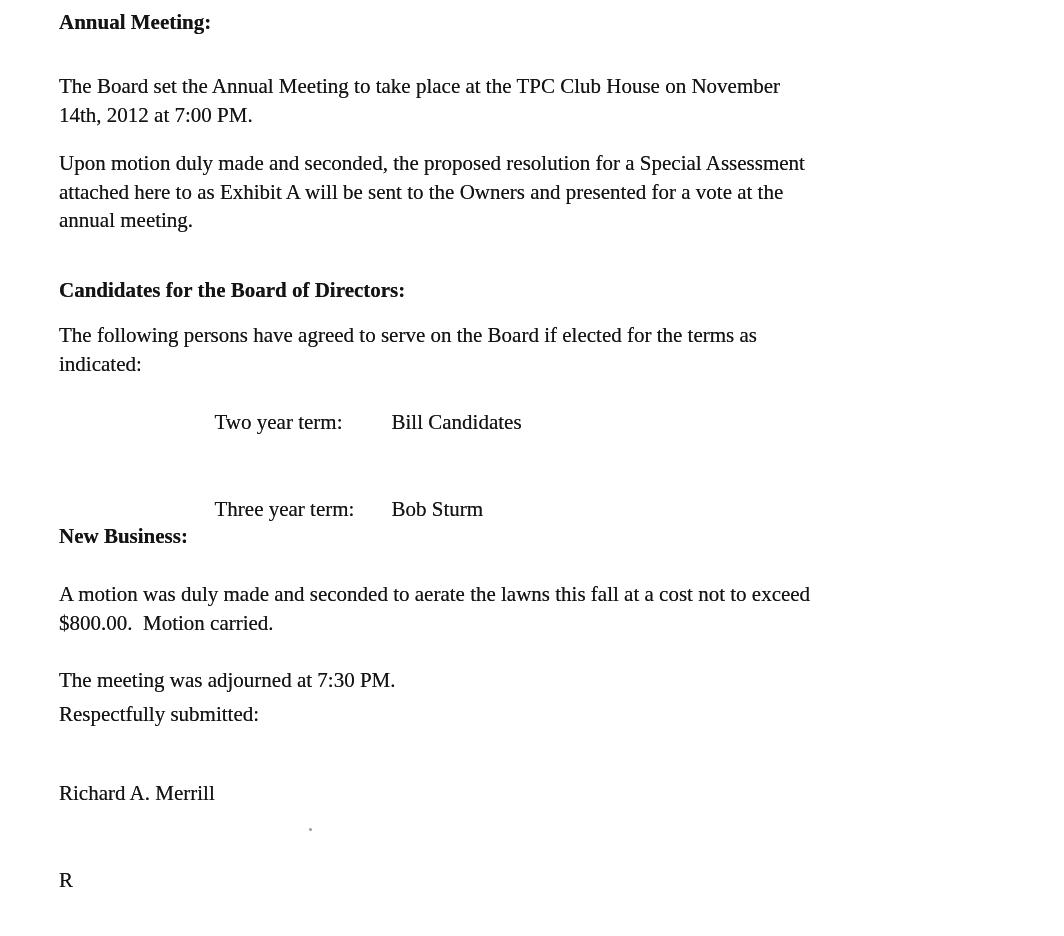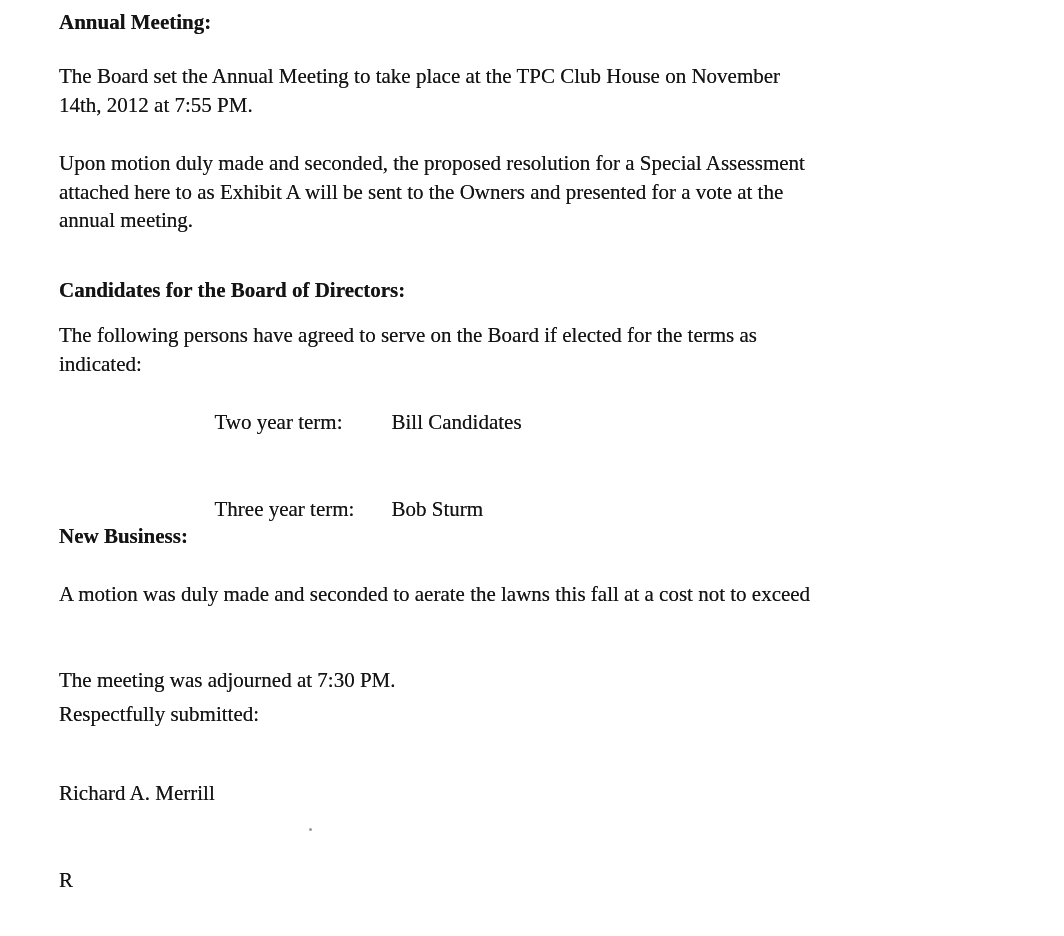--- a/index.html
+++ b/index.html
@@ -53,23 +53,23 @@
     border-radius: 50%;
   }
 </style>
 </head>
 <body>
 
 <div class="page">
 
   <div class="block heading" style="top:8px">Annual Meeting:</div>
 
-  <div class="block" style="top:62px">
+  <div class="block" style="top:72px">
     <span class="ln">The Board set the Annual Meeting to take place at the TPC Club House on November</span>
-    <span class="ln">14th, 2012 at 7:55 PM.</span>
+    <span class="ln">14th, 2012 at 7:00 PM.</span>
   </div>
 
   <div class="block" style="top:149px">
     <span class="ln">Upon motion duly made and seconded, the proposed resolution for a Special Assessment</span>
     <span class="ln">attached here to as Exhibit A will be sent to the Owners and presented for a vote at the</span>
     <span class="ln">annual meeting.</span>
   </div>
 
   <div class="block heading" style="top:276px">Candidates for the Board of Directors:</div>
 
@@ -84,20 +84,21 @@
     </div>
     <div class="term-row">
       <span class="term-label">Three year term:</span><span class="term-name">Bob Sturm</span>
     </div>
   </div>
 
   <div class="block heading" style="top:522px">New Business:</div>
 
   <div class="block" style="top:580px">
     <span class="ln">A motion was duly made and seconded to aerate the lawns this fall at a cost not to exceed</span>
+    <span class="ln">$800.00.  Motion carried.</span>
   </div>
 
   <div class="block" style="top:666px">
     <span class="ln">The meeting was adjourned at 7:30 PM.</span>
   </div>
 
   <div class="block" style="top:700px">
     <span class="ln">Respectfully submitted:</span>
   </div>
 

